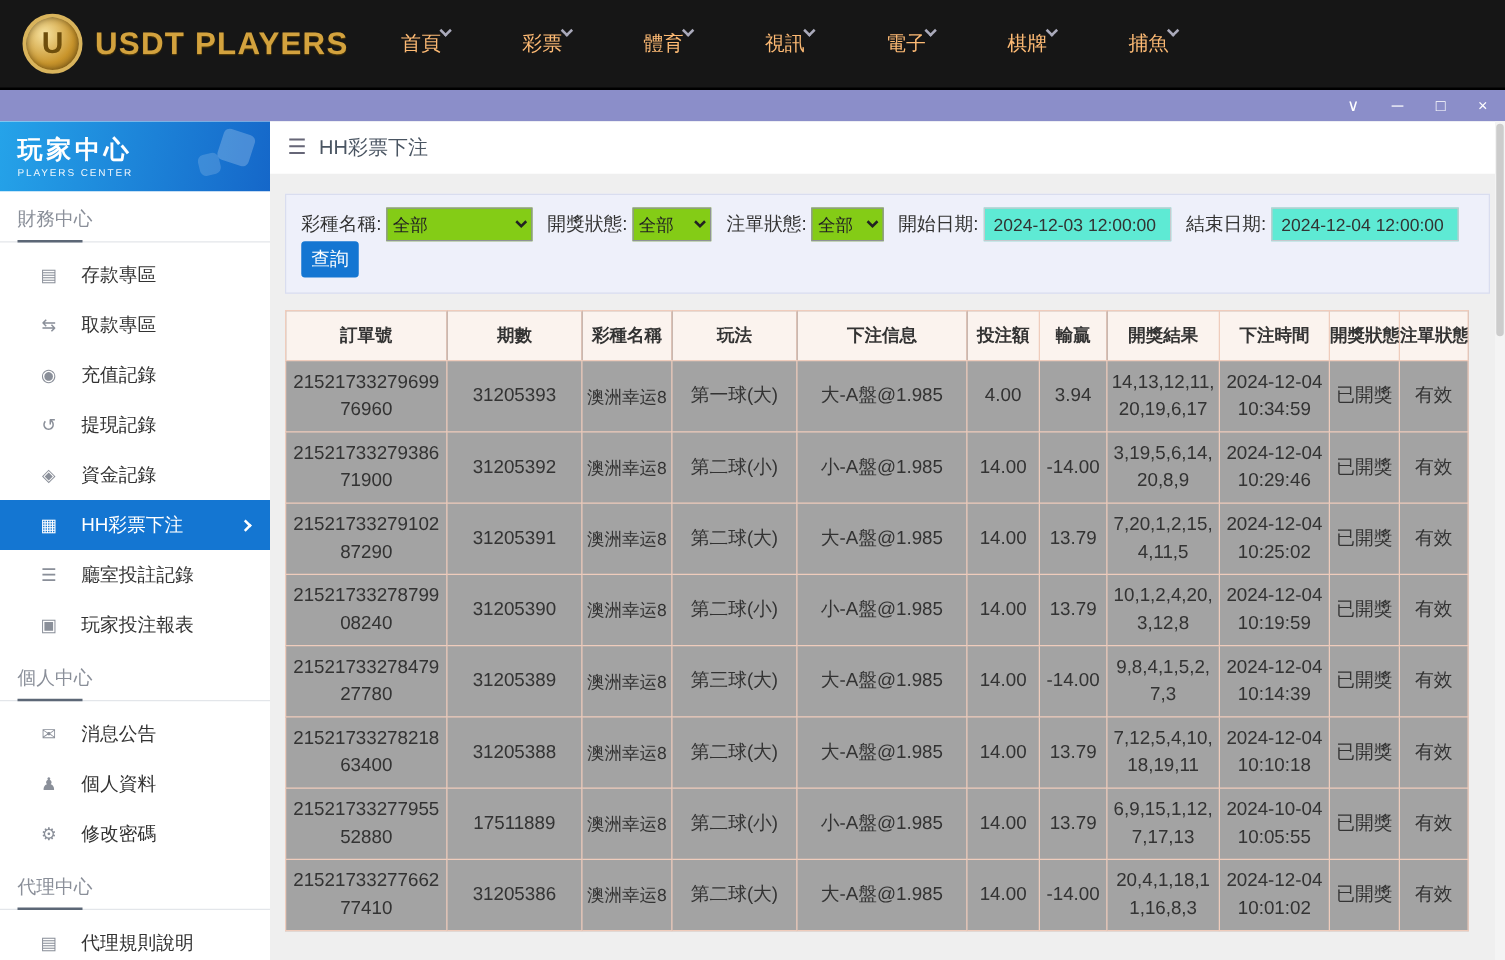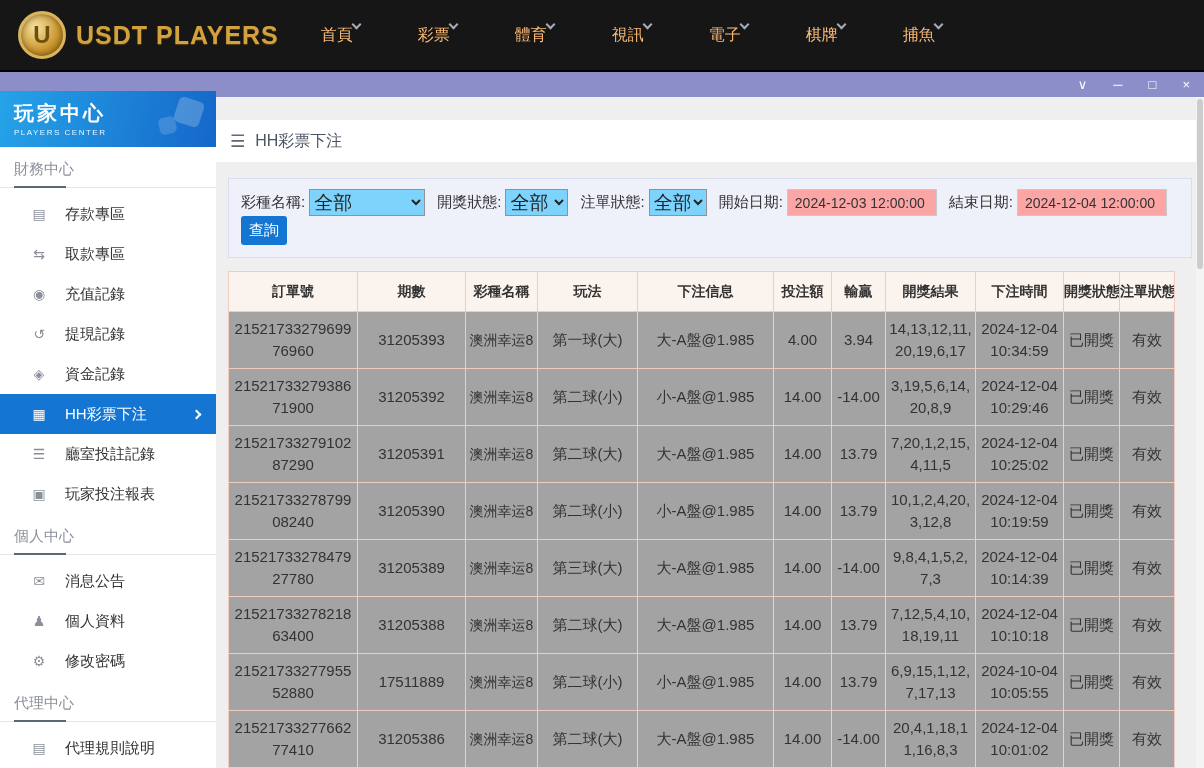--- a/index.html
+++ b/index.html
@@ -20,21 +20,21 @@
   .nav-item { display:flex; color:#fdba74; font-size:16px; cursor:pointer; gap:0; }
   .chev { width:7px; height:7px; border-right:2px solid #aab; border-bottom:2px solid #aab;
           transform:rotate(45deg); display:inline-block; margin-top:-4px; }
 
   
   .purple-bar { height:25px; background:#8b8ec9; display:flex; align-items:center;
                 justify-content:flex-end; gap:26px; padding:0 14px; }
   .win-btn { color:#fff; font-size:13px; line-height:25px; cursor:pointer; }
 
   
-  .app { display:flex; height:671px;align-items:flex-end; }
+  .app { display:flex; height:671px; }
 
   
   .sidebar { width:216px; background:#fff; overflow:hidden; flex:0 0 216px; }
   .side-head { height:56px; background:linear-gradient(100deg,#25a3e9,#1567c9);
                color:#fff; padding:9px 14px; position:relative; overflow:hidden; }
   .side-title { font-size:20px; font-weight:bold; letter-spacing:3px; }
   .side-sub { font-size:8px; letter-spacing:1.5px; opacity:.92; margin-top:1px; }
   .dice { position:absolute; width:26px; height:26px; background:rgba(255,255,255,.22);
           border-radius:5px; right:14px; top:8px; transform:rotate(18deg); }
   .dice.two { width:17px; height:17px; right:40px; top:26px; transform:rotate(-14deg);
@@ -53,26 +53,26 @@
 
   
   .main { flex:1; overflow:hidden; }
   .crumb-bar { height:42px; background:#fff; display:flex; align-items:center; padding:0 14px; gap:10px; }
   .menu-glyph { color:#667; font-size:17px; }
   .page-title { color:#4a5562; font-size:16px; }
 
   .filter-panel { margin:16px 12px 0 12px; background:#eef0fa; border:1px solid #d9ddef; padding:10px 12px 12px; }
   .filter-row { display:flex; align-items:center; font-size:15px; color:#333; white-space:nowrap; }
   .flabel { margin-right:4px; }
-  .fselect { height:27px; border:1px solid #8f9296; background:#7dd3fc; font-size:19px;
+  .fselect { height:27px; border:1px solid #8f9296; background:#84cc16; font-size:14px;
              margin-right:12px; color:#222; }
   .fselect.wide { width:118px; }
   .fselect.mid { width:64px; }
   .fselect.small { width:58px; }
-  .fdate { height:27px; width:150px; border:1px solid #c6c9ce; background:#fca5a5; font-size:14px;
+  .fdate { height:27px; width:150px; border:1px solid #c6c9ce; background:#5eead4; font-size:14px;
            padding:0 7px; color:#333; margin-right:12px; }
   .search-btn { background:#1476d2; color:#fff; border:none; width:46px; height:29px;
                 font-size:15px; border-radius:3px; cursor:pointer; }
 
   
   .bet-table { margin:13px 0 0 12px; border-collapse:collapse; table-layout:fixed; width:946px;
                background:#a3a3a3; color:#333; }
   .bet-table th, .bet-table td { border:1px solid #efccbc; text-align:center; vertical-align:middle; }
   .bet-table th { height:40px; font-size:14px; font-weight:bold; background:#fbf3ee;
                   white-space:nowrap; overflow:hidden; padding:0; }

